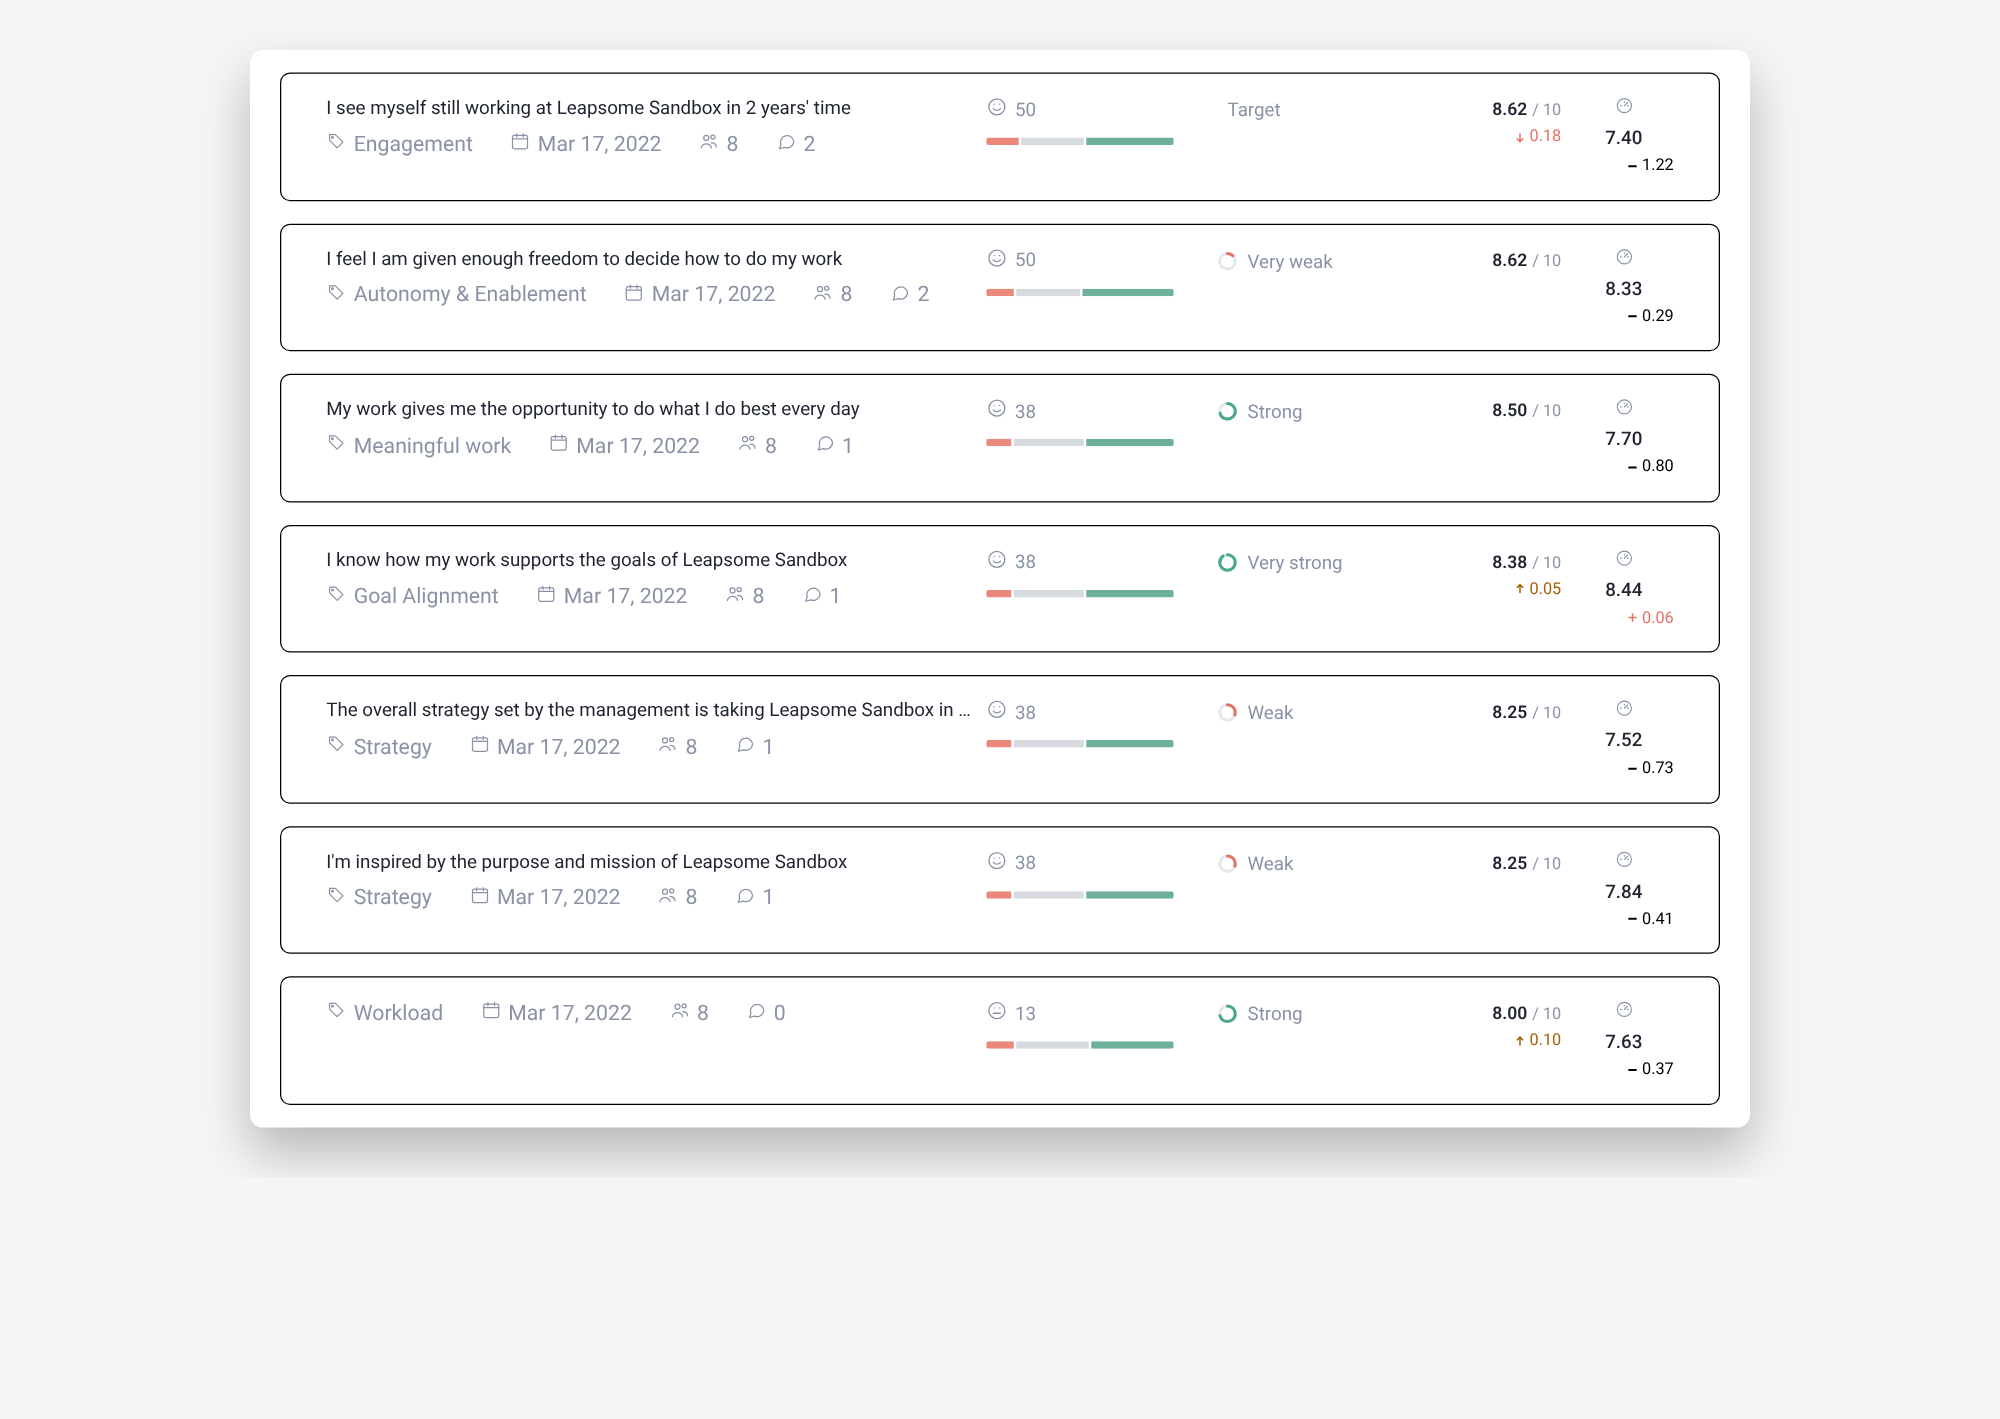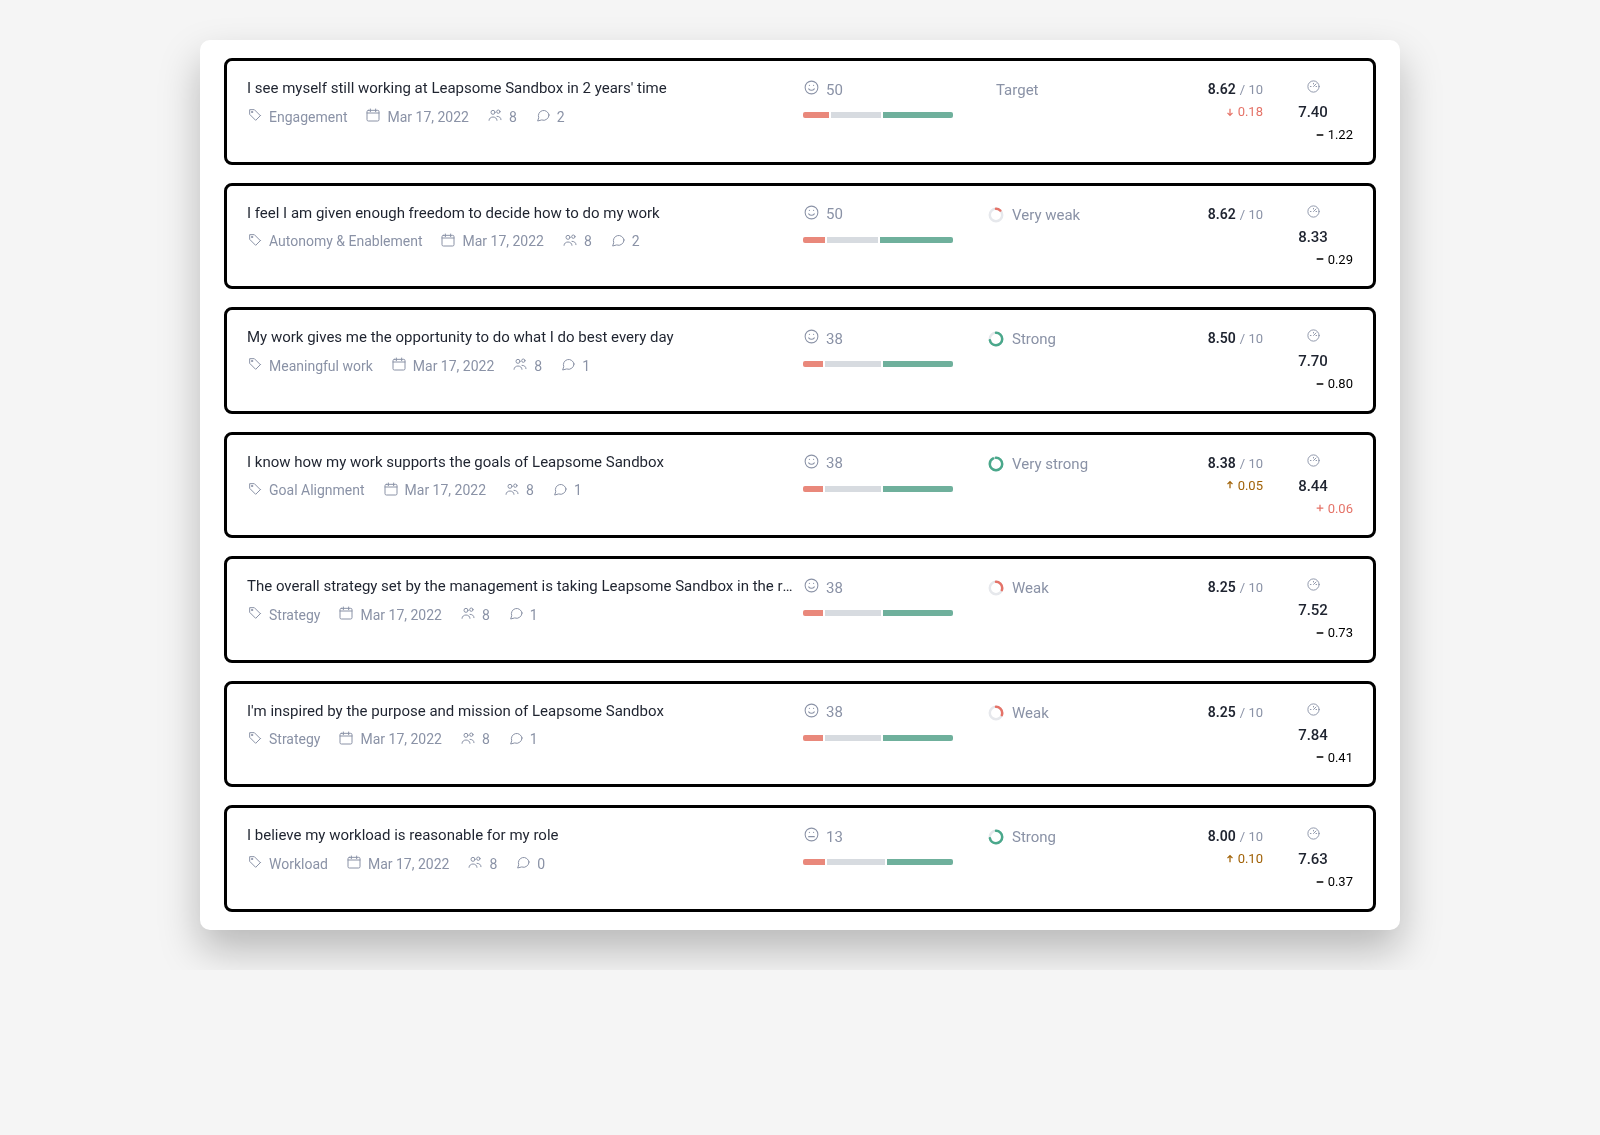--- a/index.html
+++ b/index.html
@@ -10,46 +10,46 @@
 }
 .container {
   background: #fff;
   border-radius: 10px;
   padding: 18px 24px;
   box-shadow: 0 20px 40px rgba(0,0,0,0.25);
   max-width: 1200px;
   margin: 0 auto;
 }
 .card {
-  border: 3px solid #000000;
+  border: 1px solid #000000;
   border-radius: 8px;
-  padding: 18px 20px;
+  padding: 18px 36px;
   margin-bottom: 18px;
   display: grid;
   grid-template-columns: 1fr 175px 165px 100px 80px;
   gap: 10px;
   align-items: start;
 }
 .card:last-child { margin-bottom: 0; }
 .left { min-width: 0; }
 .title {
   font-size: 15px;
   color: #1f2430;
   font-weight: 400;
   margin-bottom: 10px;
   white-space: nowrap;
   overflow: hidden;
   text-overflow: ellipsis;
 }
 .meta {
   display: flex;
   align-items: center;
-  gap: 18px;
+  gap: 30px;
   color: #8a92a6;
-  font-size: 14px;
+  font-size: 17px;
 }
 .meta-item { display: inline-flex; align-items: center; gap: 6px; }
 .meta svg { width: 16px; height: 16px; }
 
 .senti { display: flex; flex-direction: column; gap: 12px; }
 .senti-top { display: inline-flex; align-items: center; gap: 6px; color: #8a92a6; font-size: 15px; }
 .senti-top svg { width: 17px; height: 17px; }
 .bar { display: flex; height: 6px; width: 150px; border-radius: 2px; overflow: hidden; gap: 2px; }
 .bar span { display: block; height: 100%; }
 
@@ -538,21 +538,20 @@
       <div class="delta gray">
           <svg viewBox="0 0 12 12" stroke="currentColor" stroke-width="1.8">
             <path d="M2 6h8"></path>
           </svg>
           <span>0.41</span>
         </div>
     </div>
   </div>
   <div class="card">
     <div class="left">
-      <div class="title">I believe my workload is reasonable for my role</div>
       <div class="meta">
         <span class="meta-item">
             <span><svg viewBox="0 0 24 24" stroke="currentColor" fill="none" stroke-width="1.5" stroke-linecap="round" stroke-linejoin="round">
                 <path d="M20 13l-7 7-9-9V4h7l9 9z"></path>
                 <circle cx="7.5" cy="7.5" r="1"></circle>
               </svg></span>
             <span>Workload</span>
           </span>
         <span class="meta-item">
             <span><svg viewBox="0 0 24 24" stroke="currentColor" fill="none" stroke-width="1.5" stroke-linecap="round" stroke-linejoin="round">

